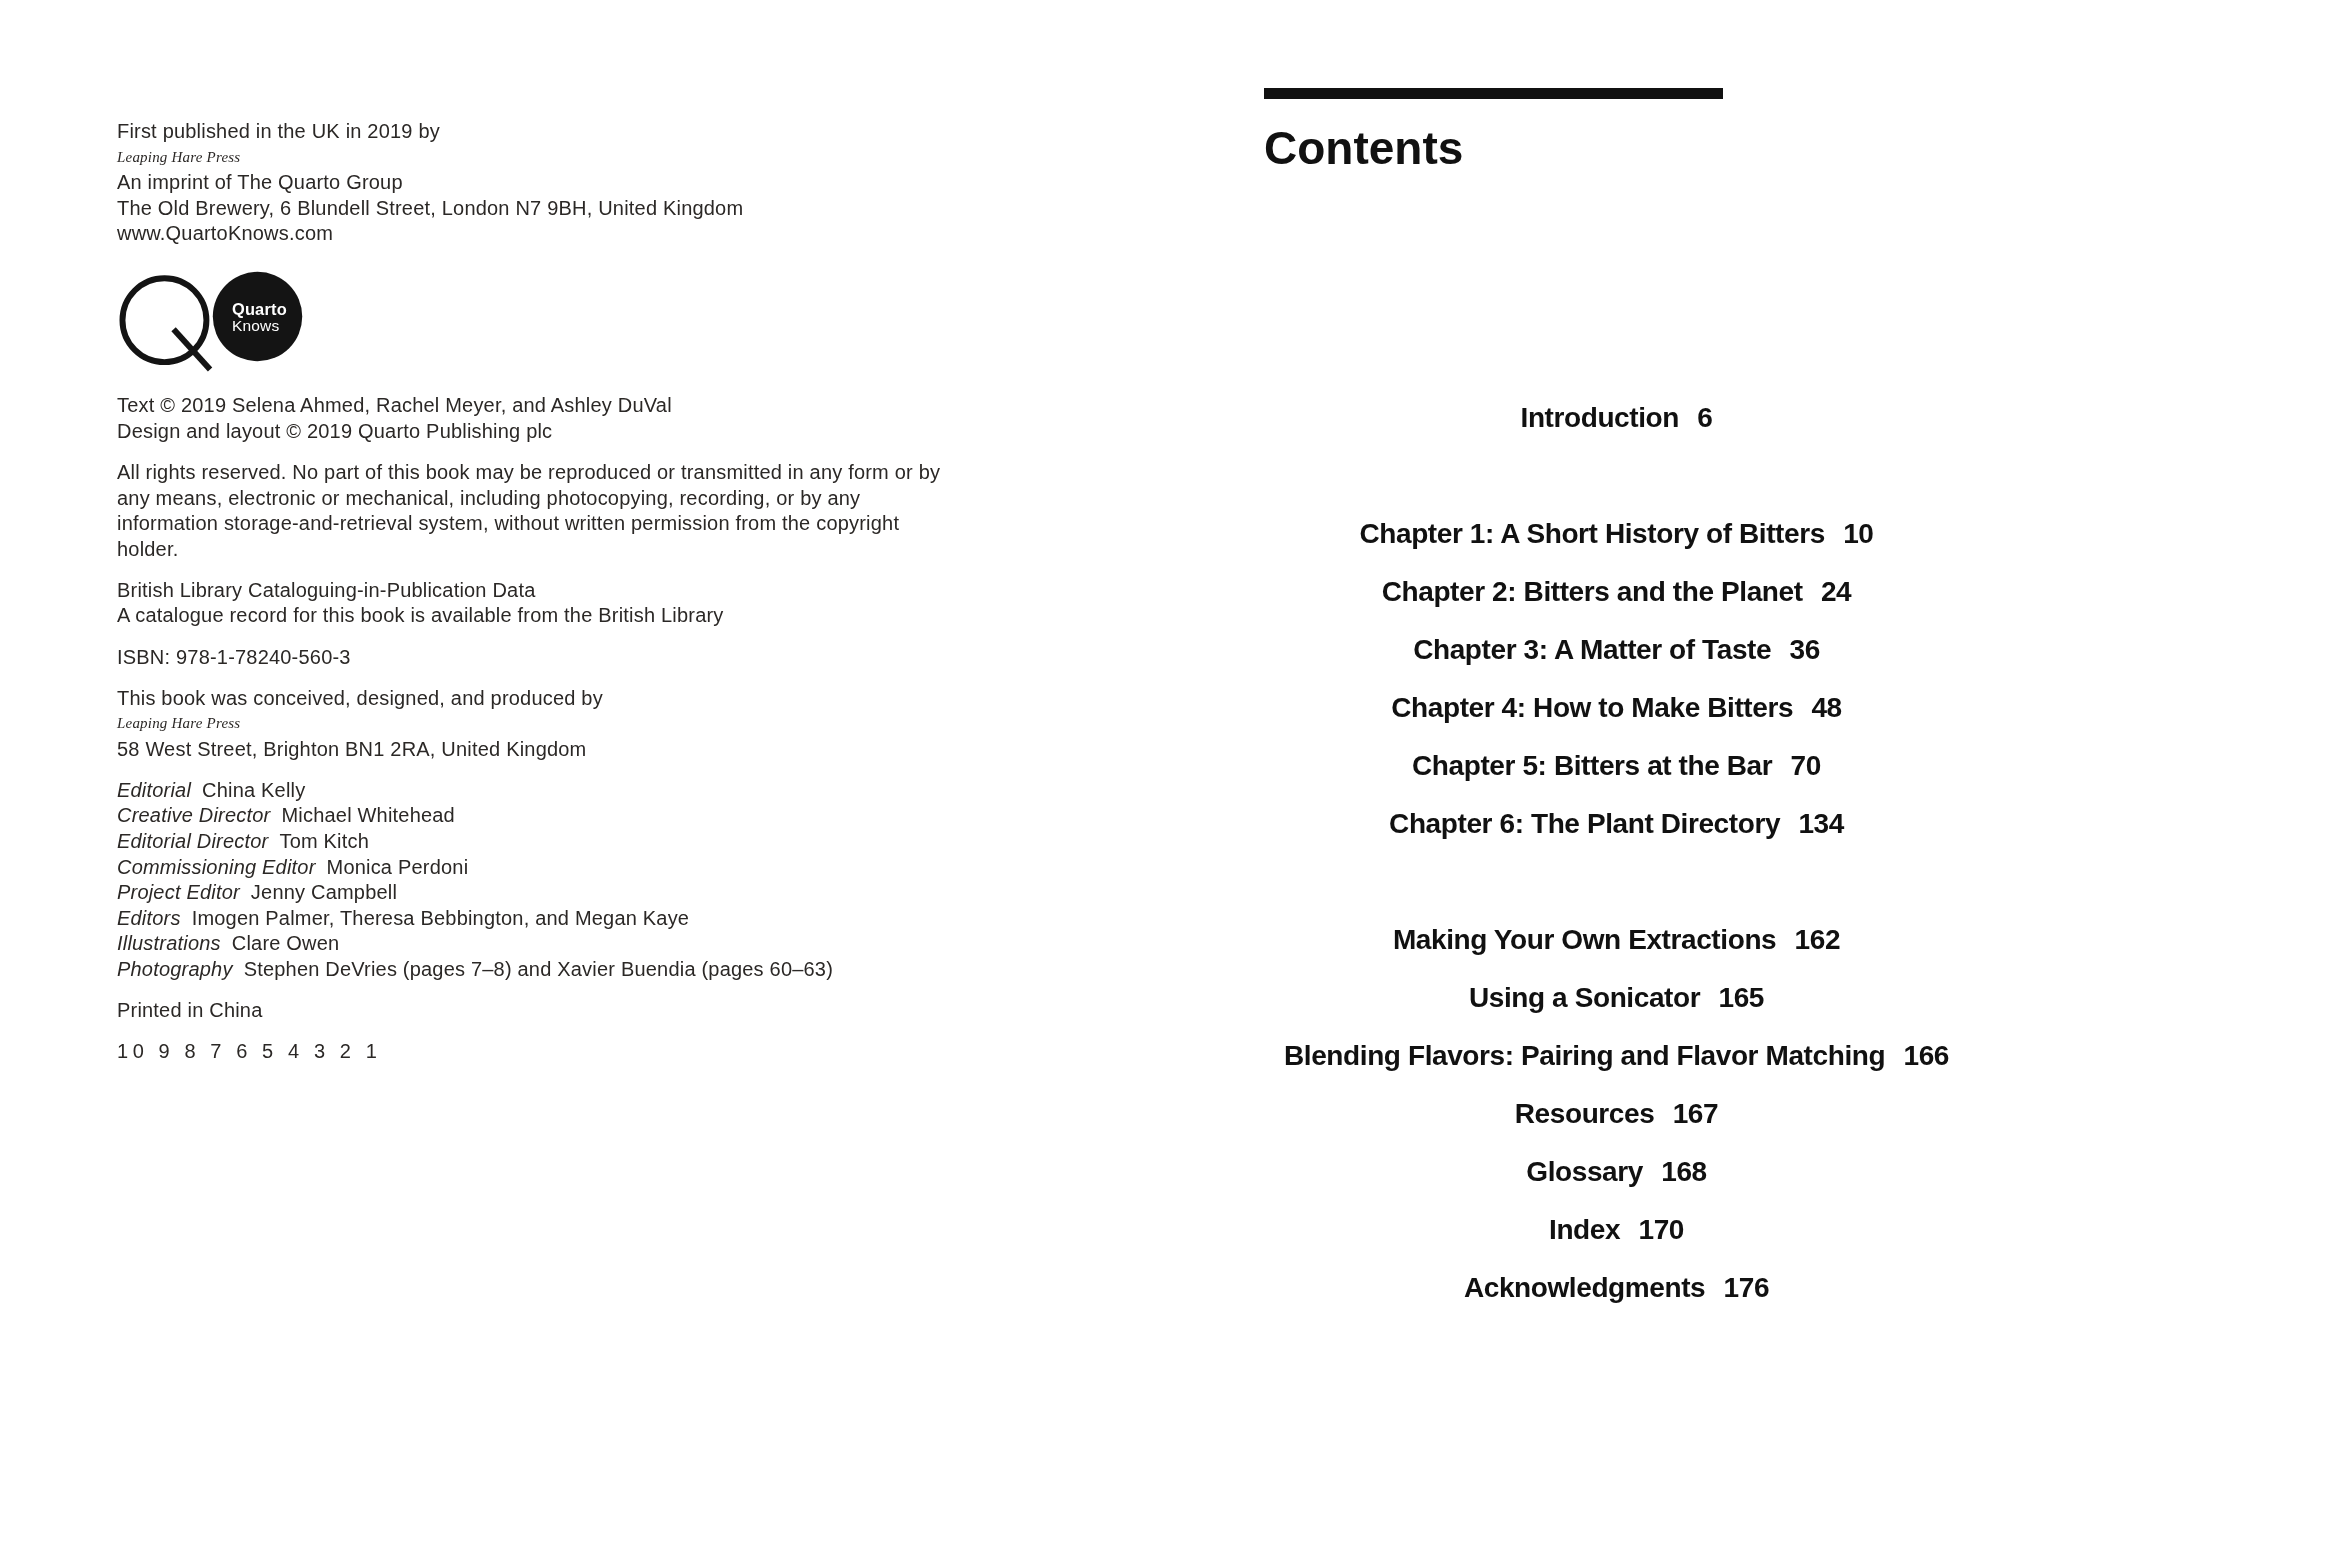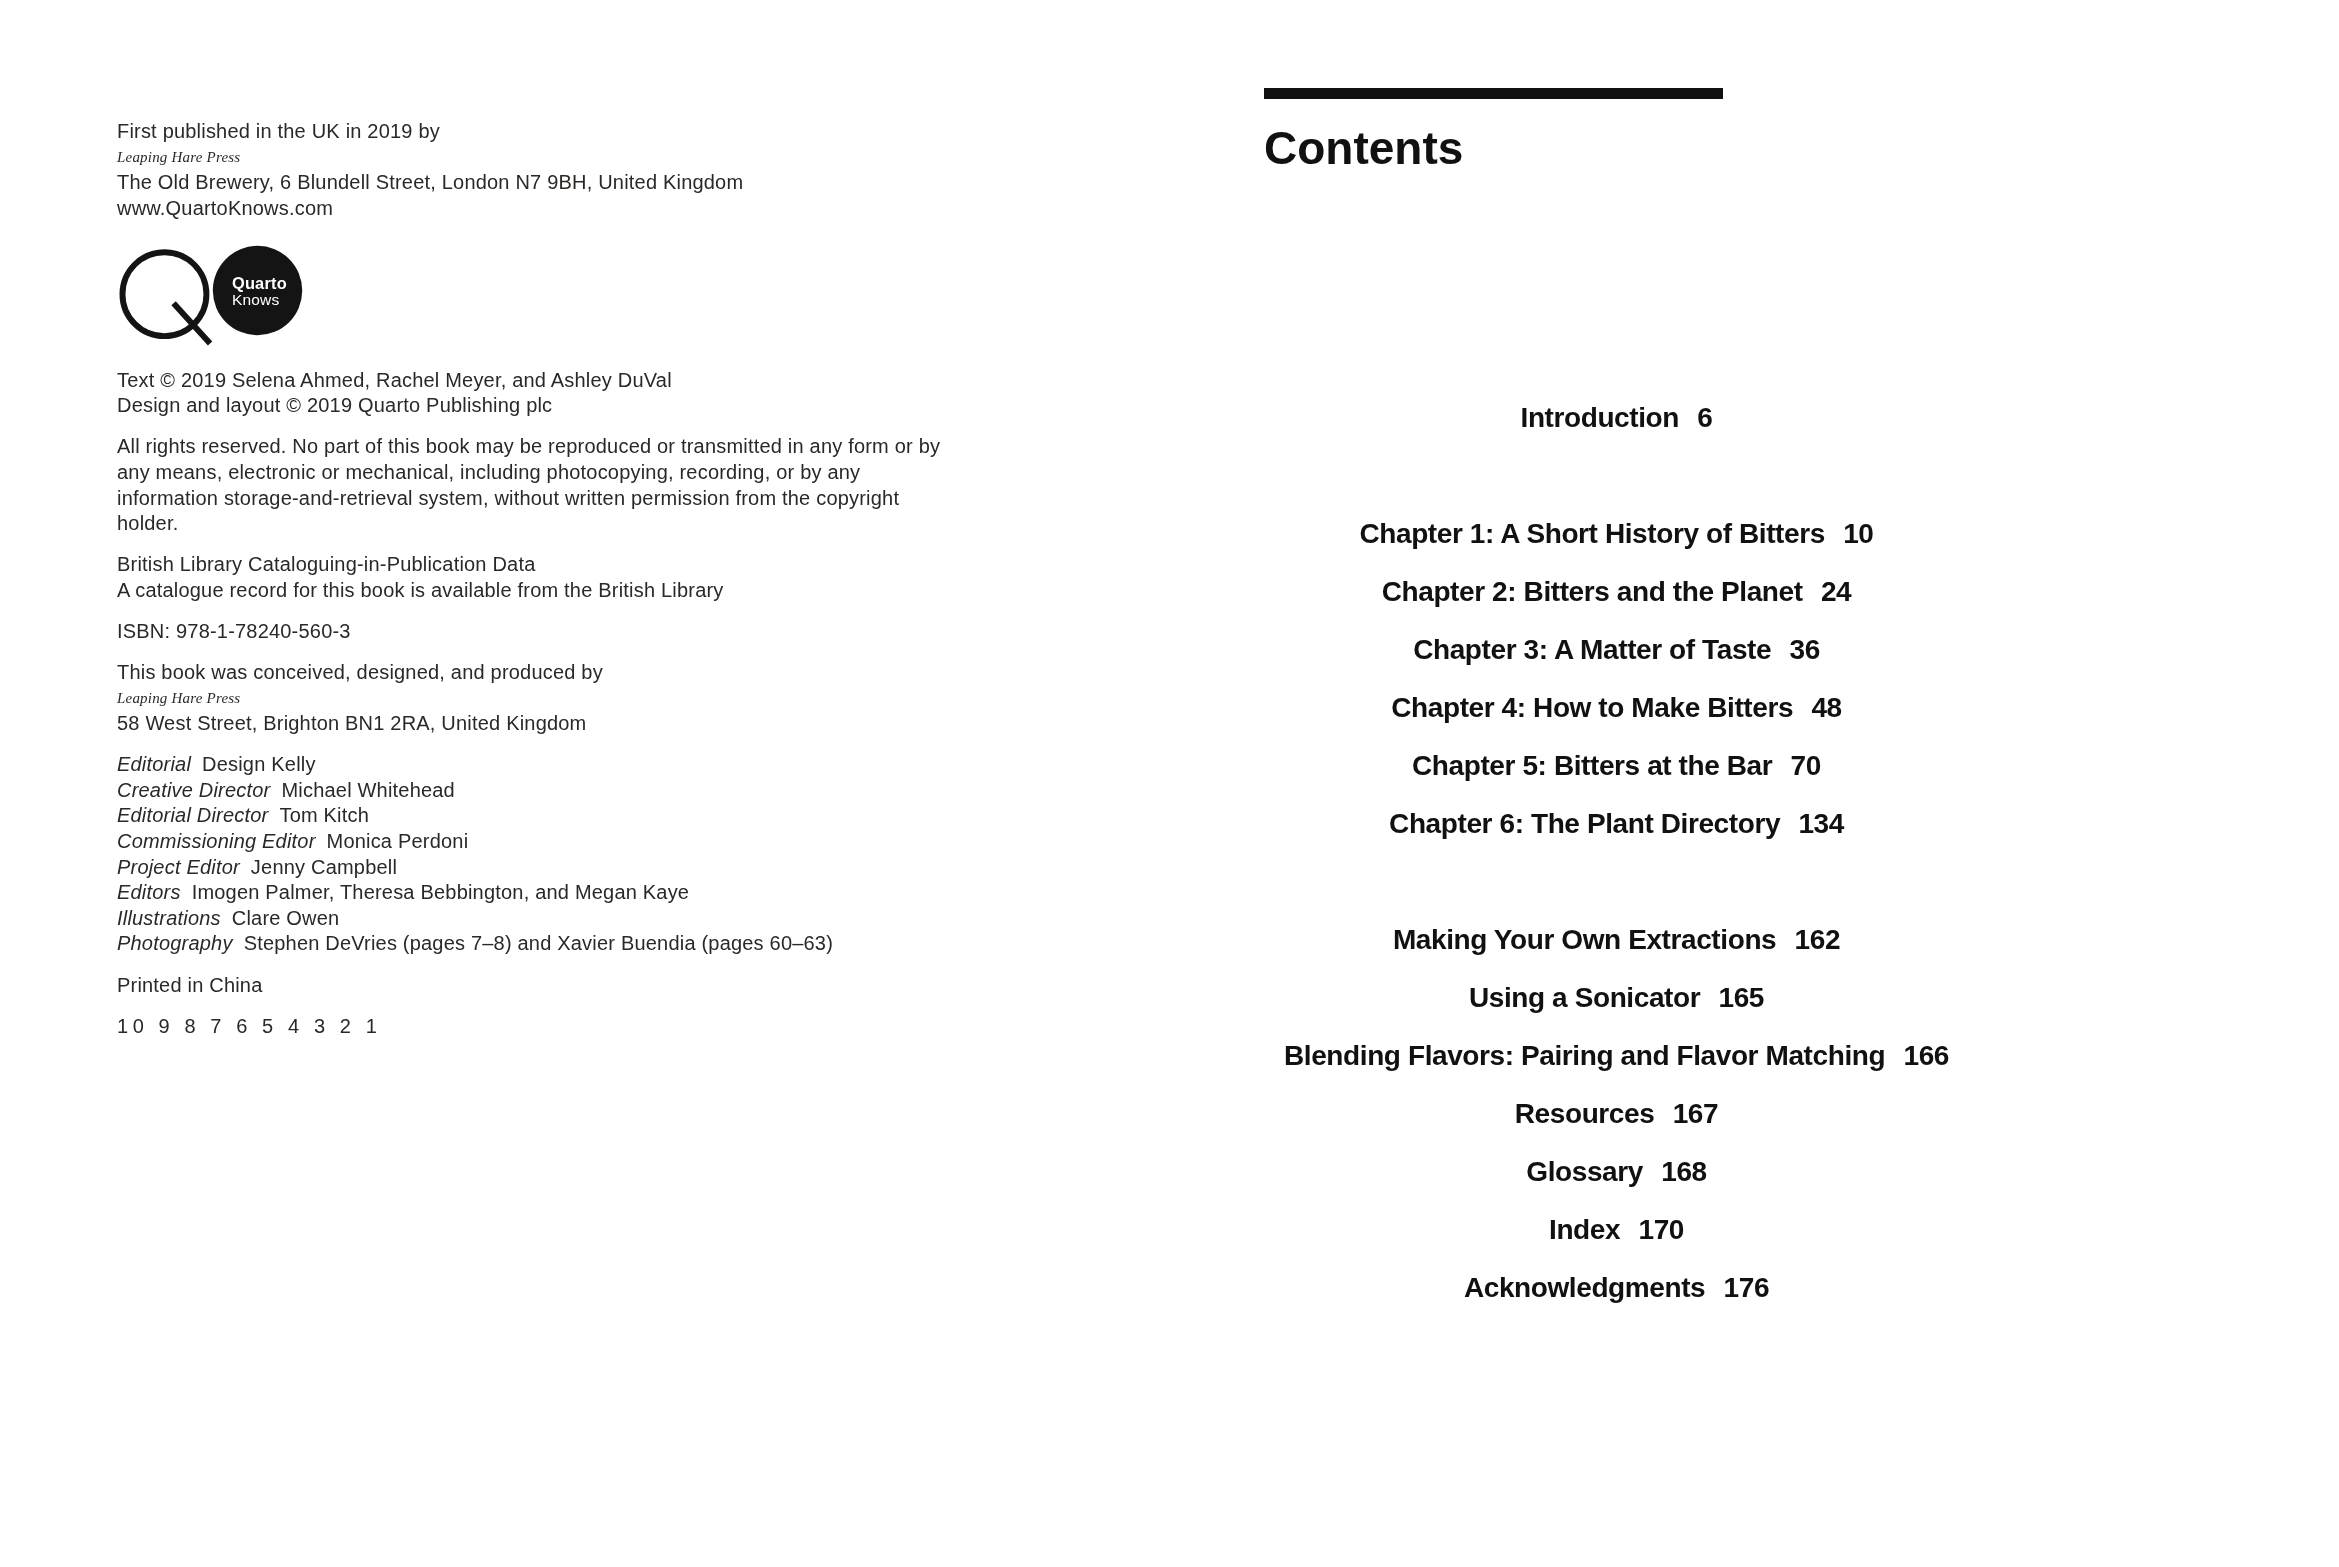--- a/index.html
+++ b/index.html
@@ -74,20 +74,21 @@
 </head>
 <body>
 
 <div class="spread">
 
   <div class="imprint">
 
     <div class="block">
       <span class="line">First published in the UK in 2019 by</span>
       <span class="line serif-it">Leaping Hare Press</span>
+      <span class="line">An imprint of The Quarto Group</span>
       <span class="line">The Old Brewery, 6 Blundell Street, London N7 9BH, United Kingdom</span>
       <span class="line">www.QuartoKnows.com</span>
     </div>
 
     <div class="block logo-block">
       <svg class="logo-svg" width="292" height="106" viewBox="0 0 320 116" style="font-size:22px">
         <circle cx="52" cy="56" r="46" fill="none" stroke="#141414" stroke-width="6.5"></circle>
         <line x1="62" y1="66" x2="102" y2="110" stroke="#141414" stroke-width="6.5"></line>
         <circle cx="154" cy="52" r="49" fill="#141414"></circle>
         <text x="126" y="50" fill="#ffffff" font-family="Liberation Sans, sans-serif" font-size="18" font-weight="bold">Quarto</text>
@@ -114,21 +115,21 @@
     </div>
 
     <div class="block">
       <span class="line">This book was conceived, designed, and produced by</span>
       <span class="line serif-it">Leaping Hare Press</span>
       <span class="line">58 West Street, Brighton BN1 2RA, United Kingdom</span>
     </div>
 
     <div class="block">
       <div class="line">
-        <span class="credit-role">Editorial</span><span>Design Kelly</span>
+        <span class="credit-role">Editorial</span><span>China Kelly</span>
       </div>
       <div class="line">
         <span class="credit-role">Creative Director</span><span>Michael Whitehead</span>
       </div>
       <div class="line">
         <span class="credit-role">Editorial Director</span><span>Tom Kitch</span>
       </div>
       <div class="line">
         <span class="credit-role">Commissioning Editor</span><span>Monica Perdoni</span>
       </div>

